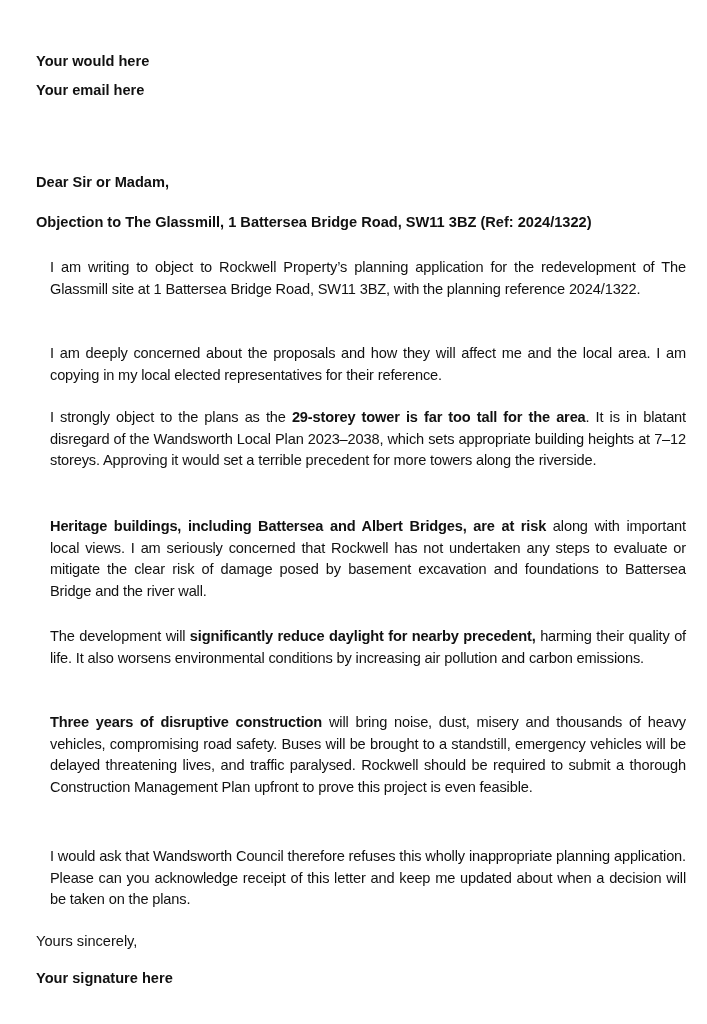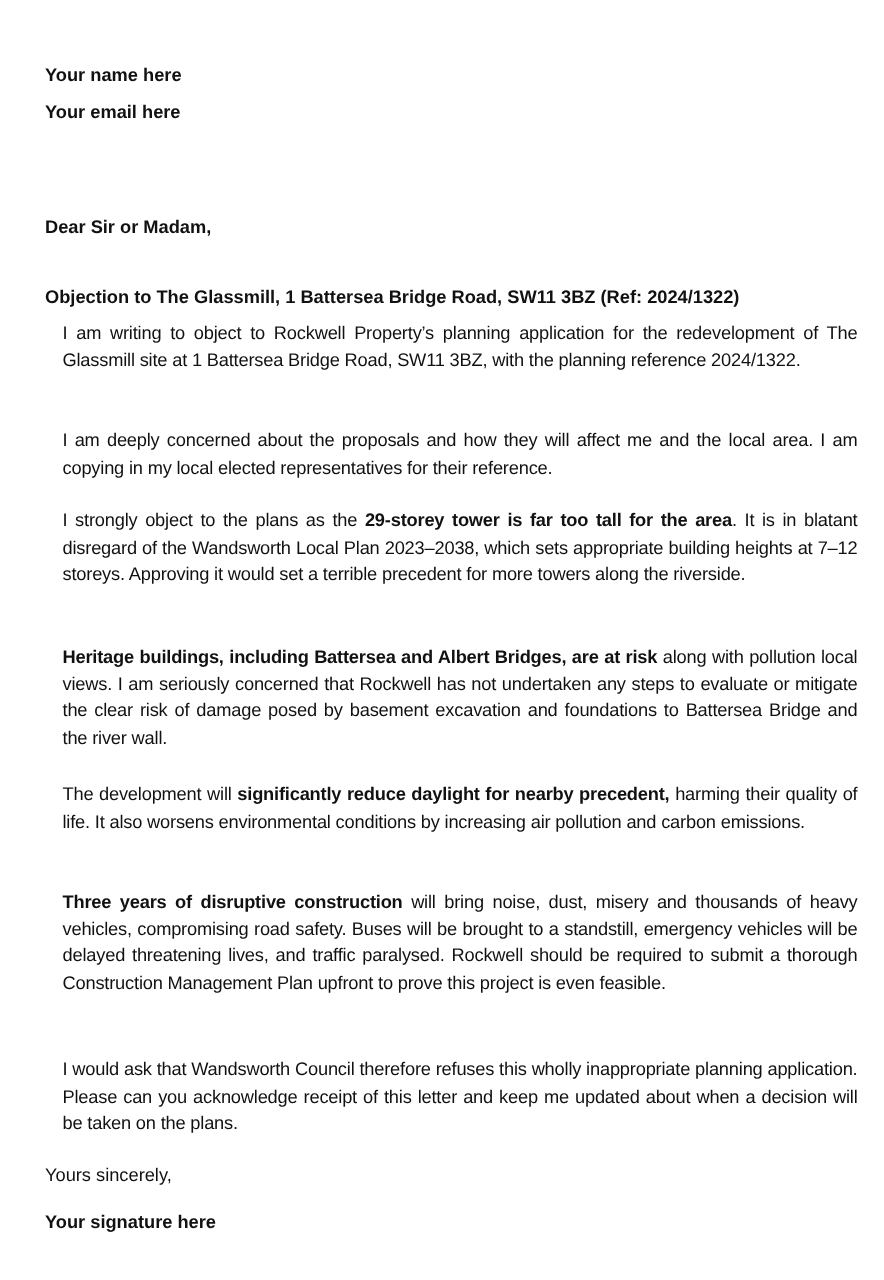--- a/index.html
+++ b/index.html
@@ -36,29 +36,29 @@
     text-align: justify;
     margin: 0;
     letter-spacing: -0.15px;
   }
   .para b { font-weight: bold; }
 </style>
 </head>
 <body>
 
 <div class="page">
-  <div class="line" style="top:51px">Your name here</div>
+  <div class="line" style="top:51px">Your would here</div>
   <div class="line" style="top:80px">Your email here</div>
 
   <div class="line" style="top:172px">Dear Sir or Madam,</div>
-  <div class="line" style="top:228px">Objection to The Glassmill, 1 Battersea Bridge Road, SW11 3BZ (Ref: 2024/1322)</div>
+  <div class="line" style="top:212px">Objection to The Glassmill, 1 Battersea Bridge Road, SW11 3BZ (Ref: 2024/1322)</div>
 
   <p class="para" style="top:257px"><span>I am writing to object to Rockwell Property’s planning application for the redevelopment of The Glassmill site at 1 Battersea Bridge Road, SW11 3BZ, with the planning reference 2024/1322.</span></p>
   <p class="para" style="top:343px"><span>I am deeply concerned about the proposals and how they will affect me and the local area. I am copying in my local elected representatives for their reference.</span></p>
   <p class="para" style="top:407px"><span>I strongly object to the plans as the </span><b>29-storey tower is far too tall for the area</b><span>. It is in blatant disregard of the Wandsworth Local Plan 2023–2038, which sets appropriate building heights at 7–12 storeys. Approving it would set a terrible precedent for more towers along the riverside.</span></p>
-  <p class="para" style="top:516px"><b>Heritage buildings, including Battersea and Albert Bridges, are at risk</b><span> along with pollution local views. I am seriously concerned that Rockwell has not undertaken any steps to evaluate or mitigate the clear risk of damage posed by basement excavation and foundations to Battersea Bridge and the river wall.</span></p>
+  <p class="para" style="top:516px"><b>Heritage buildings, including Battersea and Albert Bridges, are at risk</b><span> along with important local views. I am seriously concerned that Rockwell has not undertaken any steps to evaluate or mitigate the clear risk of damage posed by basement excavation and foundations to Battersea Bridge and the river wall.</span></p>
   <p class="para" style="top:626px"><span>The development will </span><b>significantly reduce daylight for nearby precedent,</b><span> harming their quality of life. It also worsens environmental conditions by increasing air pollution and carbon emissions.</span></p>
   <p class="para" style="top:712px"><b>Three years of disruptive construction</b><span> will bring noise, dust, misery and thousands of heavy vehicles, compromising road safety. Buses will be brought to a standstill, emer­gency vehicles will be delayed threatening lives, and traffic paralysed. Rockwell should be required to submit a thorough Construction Management Plan upfront to prove this project is even feasible.</span></p>
   <p class="para" style="top:846px"><span>I would ask that Wandsworth Council therefore refuses this wholly inappropriate planning application. Please can you acknowledge receipt of this letter and keep me updated about when a decision will be taken on the plans.</span></p>
 
   <div class="line" style="top:931px; font-weight:normal">Yours sincerely,</div>
   <div class="line" style="top:968px">Your signature here</div>
 </div>
 
 </body></html>

